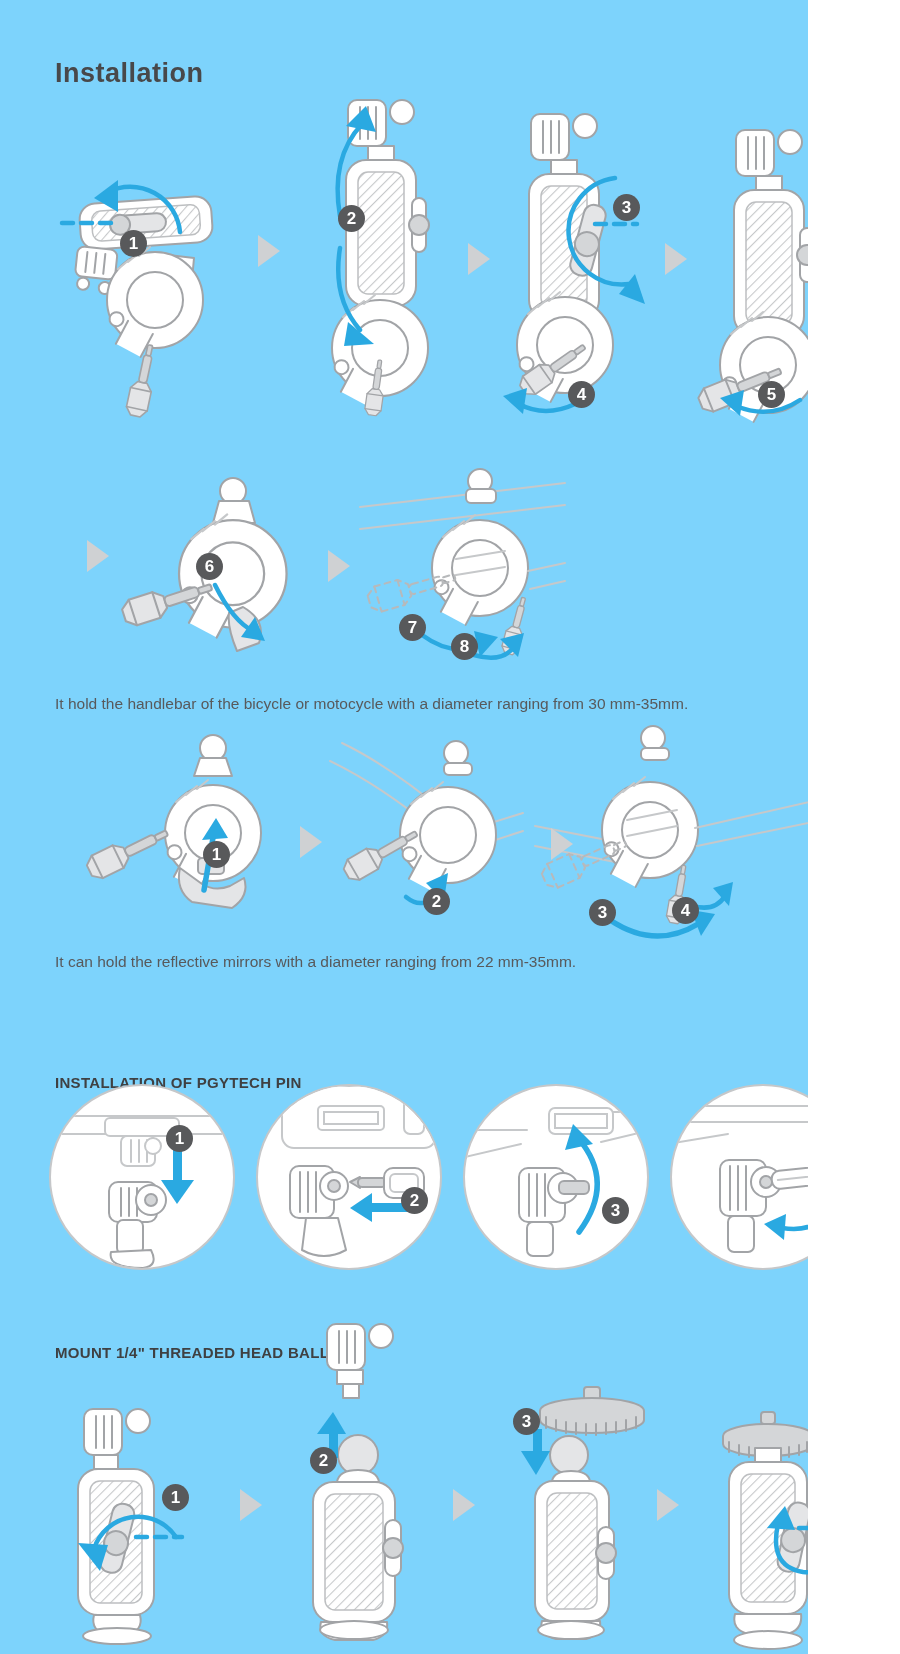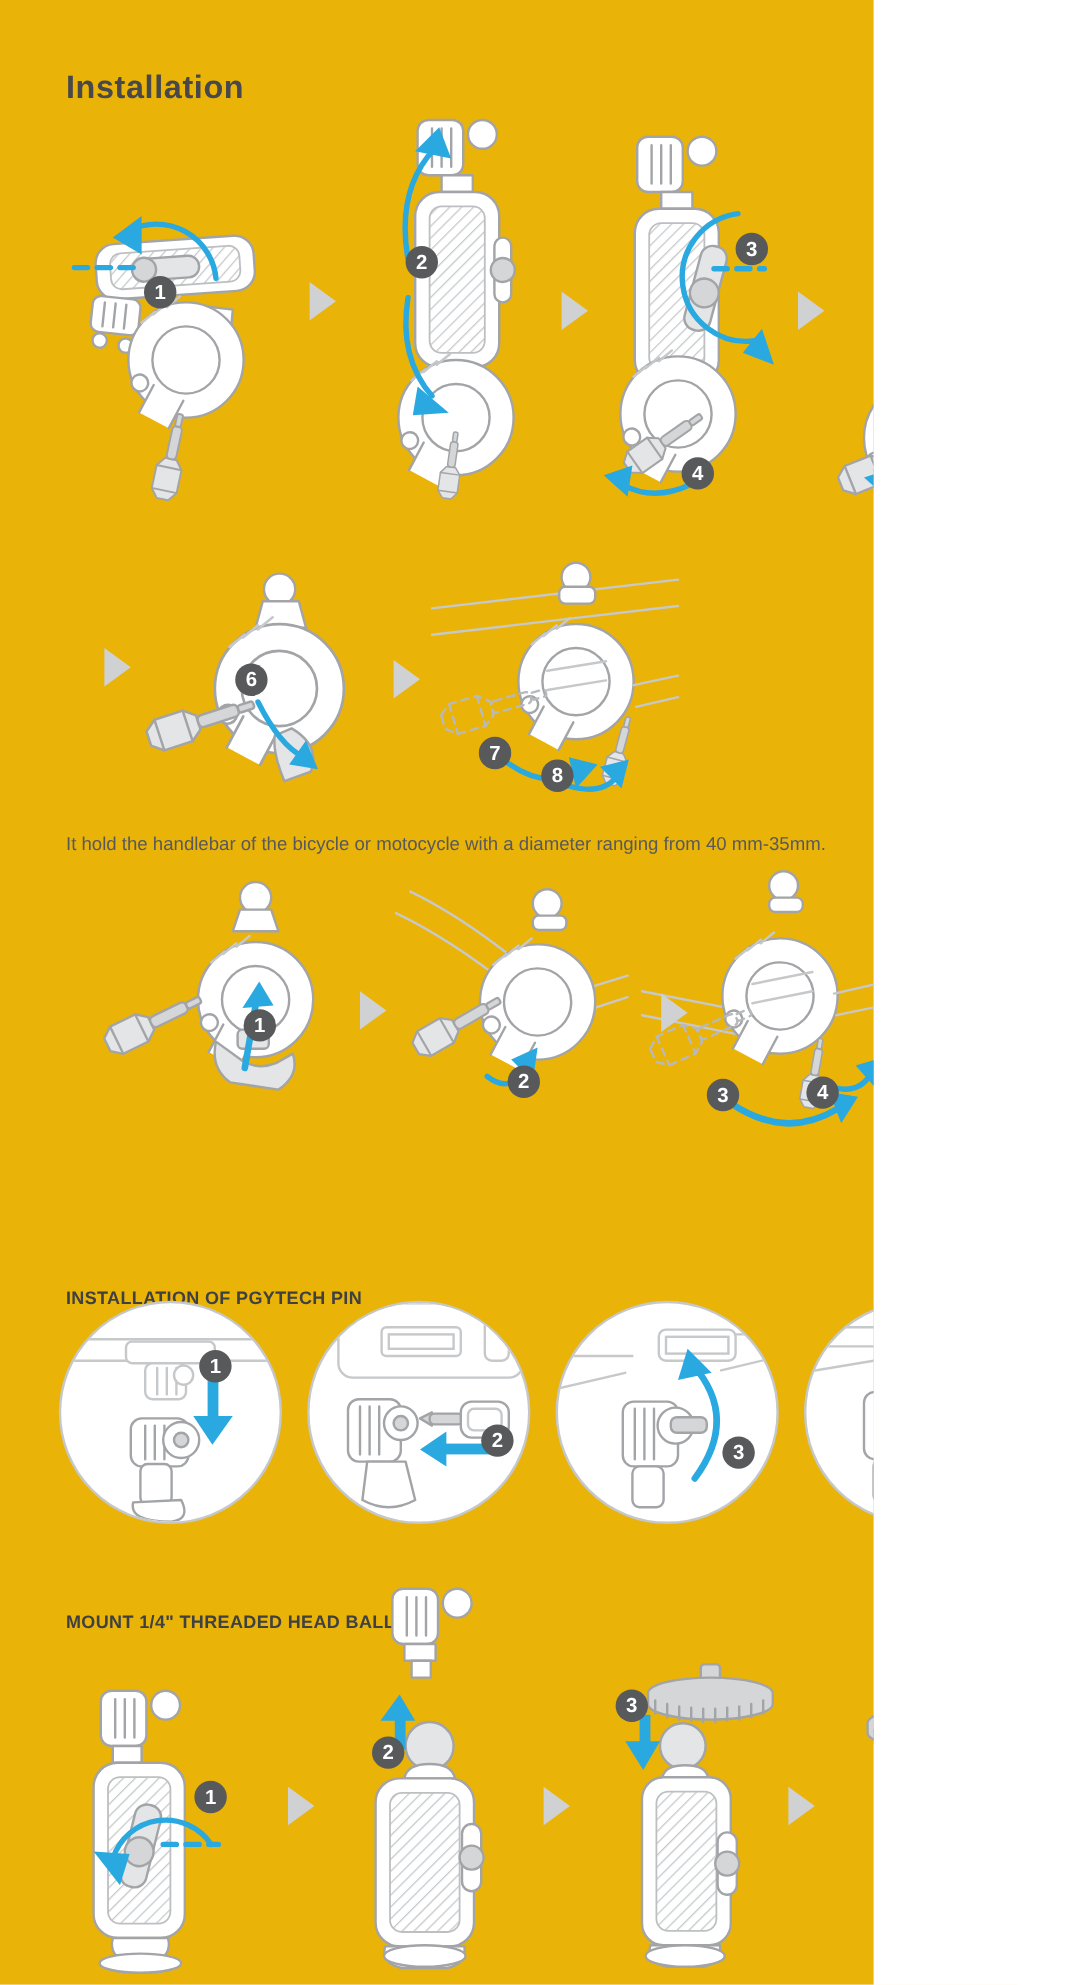--- a/index.html
+++ b/index.html
@@ -1,16 +1,16 @@
 <!DOCTYPE html>
 <html><head>
 <meta charset="utf-8">
 <style>
   html,body { margin:0; padding:0; background:#ffffff; }
-  .page { position:relative; width:728px; height:1654px; background:#eab308; overflow:hidden;
+  .page { position:relative; width:808px; height:1654px; background:#7dd3fc; overflow:hidden;
           font-family:"Liberation Sans", sans-serif; }
   .title { position:absolute; left:55px; top:58px; font-size:27px; font-weight:700;
            color:#48484a; letter-spacing:0.5px; }
   .caption { position:absolute; left:55px; width:810px; font-size:15.5px; color:#58595b; }
   .sec-head { position:absolute; left:55px; font-size:15px; font-weight:700; color:#3f4042;
               letter-spacing:0.3px; }
   .badge { position:absolute; width:27px; height:27px; border-radius:50%; background:#58595b;
            color:#fff; font-weight:700; font-size:17px; display:flex; align-items:center;
            justify-content:center; z-index:6; }
   .chev { position:absolute; width:0; height:0; border-top:16px solid transparent;
@@ -207,21 +207,21 @@
       </g>
     <path d="M 62 160 Q 92 182 120 170" class="ba"></path>
     <polygon points="138,162 114,156 120,182" class="bf"></polygon>
     <path d="M 114 180 Q 142 188 154 172" class="ba"></path>
     <polygon points="164,158 140,164 158,182" class="bf"></polygon>
   </svg>
   <div class="badge" style="left:196px;top:553px">6</div>
   <div class="badge" style="left:399px;top:614px">7</div>
   <div class="badge" style="left:451px;top:633px">8</div>
 
-  <div class="caption" style="top:695px">It hold the handlebar of the bicycle or motocycle with a diameter ranging from 40 mm-35mm.</div>
+  <div class="caption" style="top:695px">It hold the handlebar of the bicycle or motocycle with a diameter ranging from 30 mm-35mm.</div>
 
   <svg class="fig" style="left:80px;top:738px" width="230" height="195" viewBox="0 0 230 195">
     <circle cx="133" cy="10" r="13" class="s"></circle>
     <path d="M 120 20 L 114 38 L 152 38 L 146 20 Z" class="s"></path>
     <g transform="translate(68,30)">
         <use href="#clampcore" width="130" height="140"></use>
       </g>
     <g transform="translate(0,120) rotate(-26)">
         <use href="#screwknob" width="92" height="31"></use>
       </g>
@@ -264,20 +264,21 @@
     <path d="M 75 192 Q 120 222 163 196" class="ba ba5"></path>
     <polygon points="180,186 156,182 166,208" class="bf"></polygon>
     <path d="M 158 178 Q 180 184 190 168" class="ba"></path>
     <polygon points="198,154 178,160 194,178" class="bf"></polygon>
   </svg>
   <div class="badge" style="left:203px;top:841px">1</div>
   <div class="badge" style="left:423px;top:888px">2</div>
   <div class="badge" style="left:589px;top:899px">3</div>
   <div class="badge" style="left:672px;top:897px">4</div>
 
+  <div class="caption" style="top:953px">It can hold the reflective mirrors with a diameter ranging from 22 mm-35mm.</div>
 
   <div class="sec-head" style="top:1074px">INSTALLATION OF PGYTECH PIN</div>
 
   <svg class="fig" style="left:47px;top:1082px" width="190" height="190" viewBox="0 0 190 190">
     <clipPath id="cp1">
         <circle cx="95" cy="95" r="91"></circle>
       </clipPath>
     <circle cx="95" cy="95" r="92" class="ring"></circle>
     <g clip-path="url(#cp1)">
       <path d="M 0 52 H 190 M 8 34 H 182" class="sl"></path>

